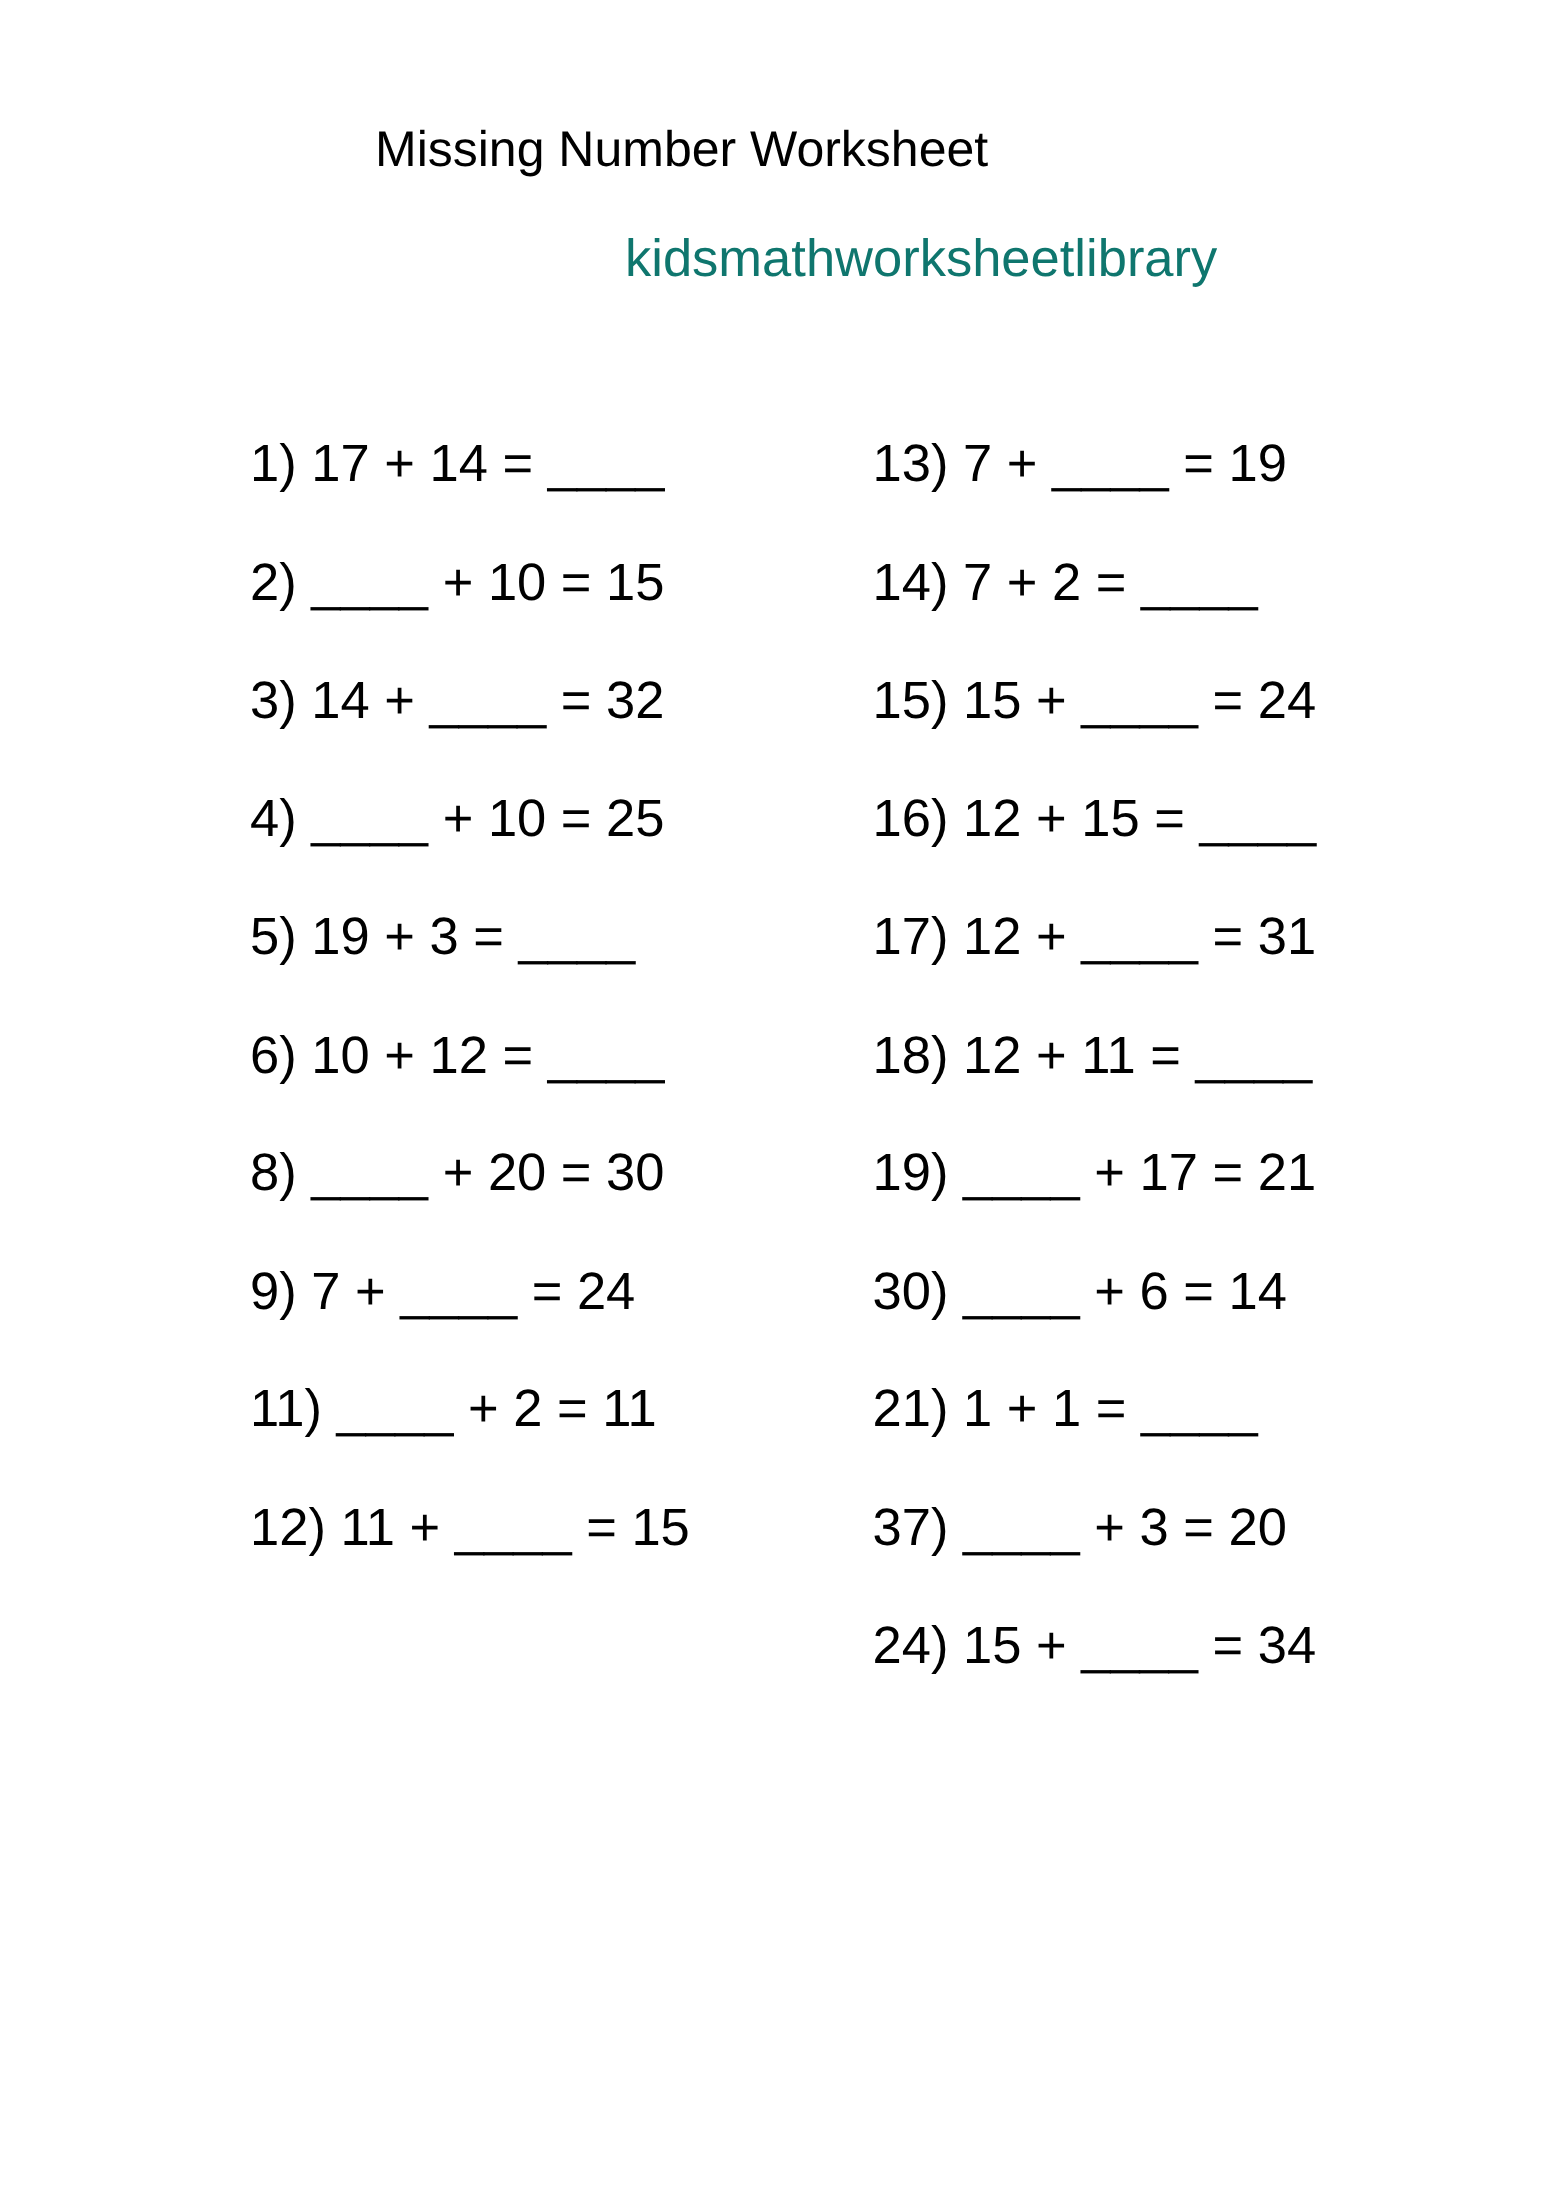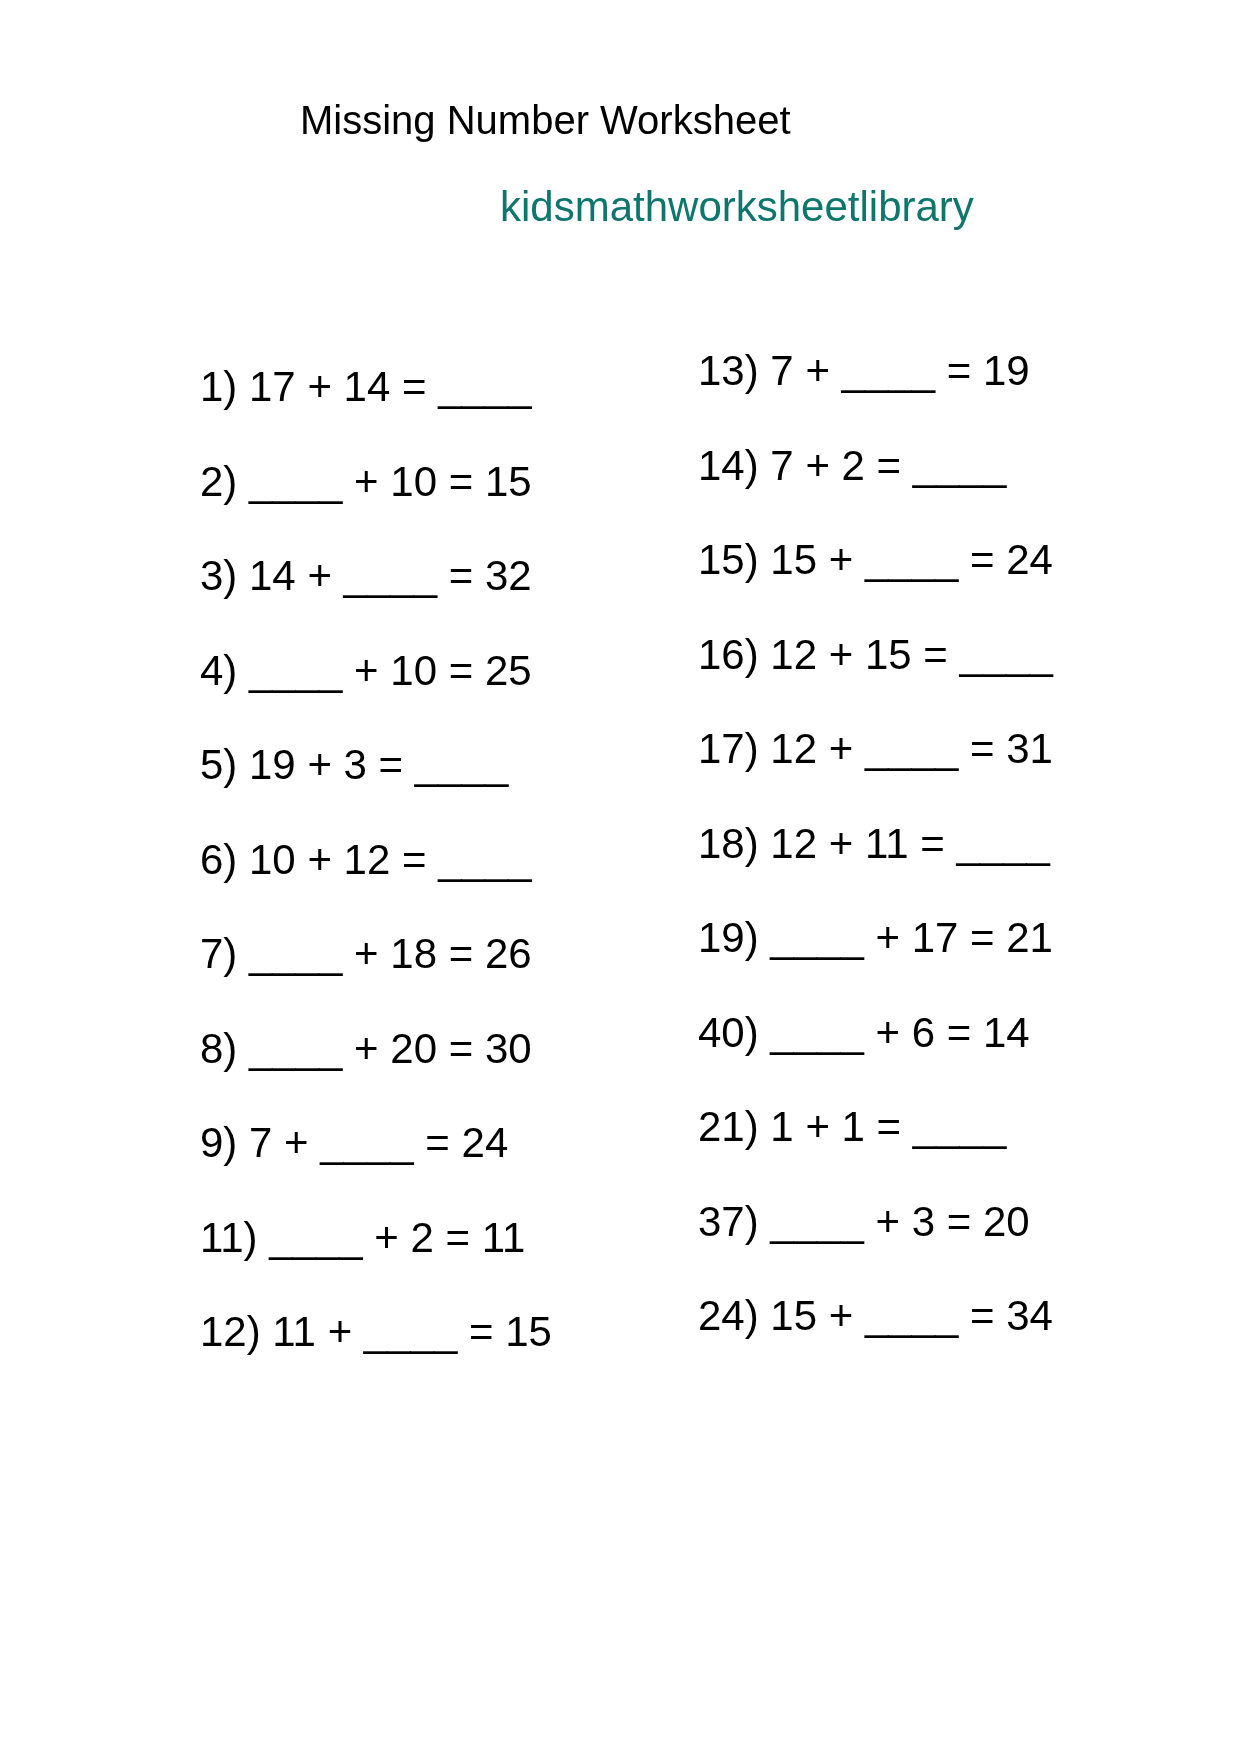--- a/index.html
+++ b/index.html
@@ -1,49 +1,48 @@
 <!DOCTYPE html>
 <html><head>
 <meta charset="utf-8">
 <style>
   html, body { margin: 0; padding: 0; background: #ffffff; }
   body { width: 1240px; height: 1754px; position: relative; overflow: hidden;
          font-family: "Liberation Sans", sans-serif; color: #000; }
   .title { position: absolute; left: 300px; top: 100px; font-size: 40px; line-height: 1; white-space: nowrap; }
   .subtitle { position: absolute; left: 500px; top: 186px; font-size: 42px; color: #0f766e; line-height: 1; white-space: nowrap; }
   .col { position: absolute; top: 350px; }
-  .col.left { left: 200px; margin-top: 16px; }
+  .col.left { left: 200px; }
   .col.right { left: 698px; }
   .problem { height: 94.5px; font-size: 42px; line-height: 1; white-space: nowrap; }
 </style>
 </head>
 <body>
 
 <div class="title">Missing Number Worksheet</div>
 <div class="subtitle">kidsmathworksheetlibrary</div>
 
 <div class="col left">
   <div class="problem">1) 17 + 14 = ____</div>
   <div class="problem">2) ____ + 10 = 15</div>
   <div class="problem">3) 14 + ____ = 32</div>
   <div class="problem">4) ____ + 10 = 25</div>
   <div class="problem">5) 19 + 3 = ____</div>
   <div class="problem">6) 10 + 12 = ____</div>
-  <div class="problem">7) ____ + 18 = 26</div>
   <div class="problem">8) ____ + 20 = 30</div>
   <div class="problem">9) 7 + ____ = 24</div>
   <div class="problem">11) ____ + 2 = 11</div>
   <div class="problem">12) 11 + ____ = 15</div>
 </div>
 
 <div class="col right">
   <div class="problem">13) 7 + ____ = 19</div>
   <div class="problem">14) 7 + 2 = ____</div>
   <div class="problem">15) 15 + ____ = 24</div>
   <div class="problem">16) 12 + 15 = ____</div>
   <div class="problem">17) 12 + ____ = 31</div>
   <div class="problem">18) 12 + 11 = ____</div>
   <div class="problem">19) ____ + 17 = 21</div>
-  <div class="problem">40) ____ + 6 = 14</div>
+  <div class="problem">30) ____ + 6 = 14</div>
   <div class="problem">21) 1 + 1 = ____</div>
   <div class="problem">37) ____ + 3 = 20</div>
   <div class="problem">24) 15 + ____ = 34</div>
 </div>
 
 </body></html>

